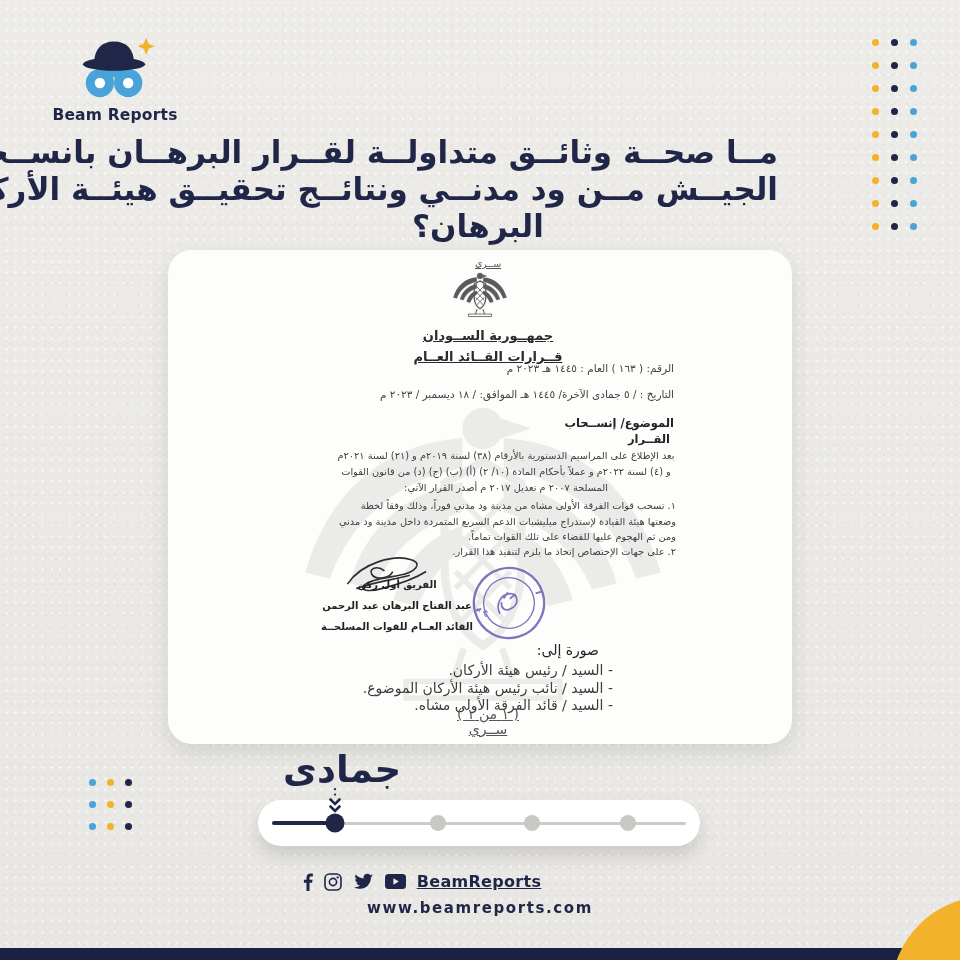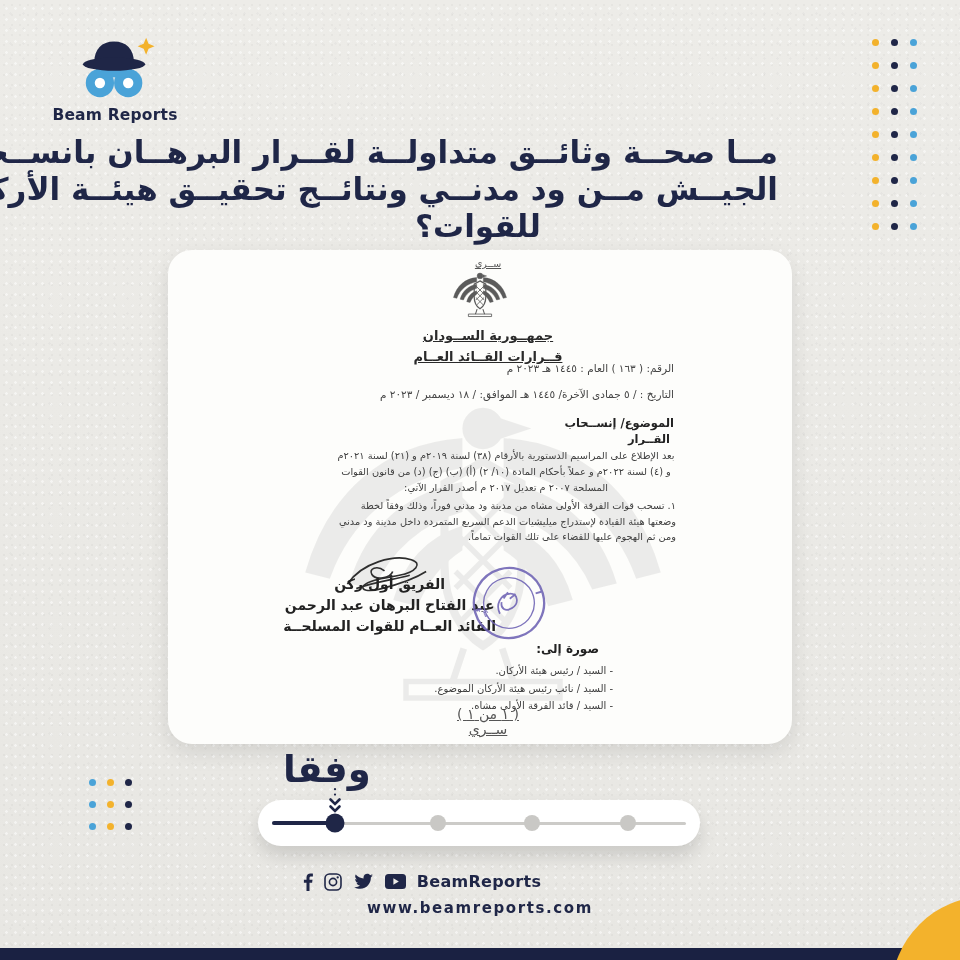--- a/index.html
+++ b/index.html
@@ -28,38 +28,38 @@
     border-radius:24px;box-shadow:0 8px 22px rgba(0,0,0,.10);direction:rtl;color:#3c3c3c;}
   .doc-card .abs{position:absolute;}
   .doc-center{left:16px;right:0;text-align:center;}
   .doc-secret{font-size:9.5px;color:#555;text-decoration:underline;letter-spacing:1px;}
   .doc-h{font-weight:700;color:#2a2a2a;font-size:13px;text-decoration:underline;}
   .doc-meta{right:118px;text-align:right;font-size:10.5px;color:#444;width:430px;}
   .doc-meta div{height:26px;white-space:nowrap;}
   .doc-bold{font-weight:700;color:#222;font-size:11.5px;}
   .doc-par{right:116px;width:340px;font-size:9.8px;line-height:16px;text-align:center;color:#3d3d3d;}
   .doc-item{right:116px;width:344px;font-size:9.8px;line-height:15.5px;text-align:right;color:#3d3d3d;}
-  .sig-block{right:296px;text-align:center;font-weight:700;color:#222;font-size:14px;line-height:21px;white-space:nowrap;}
-  .copy-head{font-weight:700;color:#222;font-size:12px;}
-  .copy-list{font-size:10px;line-height:17.5px;text-align:right;color:#3d3d3d;white-space:nowrap;}
+  .sig-block{right:319px;text-align:center;font-weight:700;color:#222;font-size:10px;line-height:21px;white-space:nowrap;}
+  .copy-head{font-weight:400;color:#222;font-size:14px;}
+  .copy-list{font-size:14px;line-height:17.5px;text-align:right;color:#3d3d3d;white-space:nowrap;}
   .doc-foot{font-size:14px;color:#555;text-decoration:underline;}
   .watermark{opacity:.10;}
   .stampw{transform:rotate(-16deg);opacity:.88;}
   
   .verdict-label{position:absolute;left:283px;top:748px;color:#1f2647;font-weight:700;font-size:37px;direction:rtl;}
   .verdict-arrow{position:absolute;left:328px;top:787px;z-index:3;}
   .slider{position:absolute;left:258px;top:800px;width:442px;height:46px;background:#fff;border-radius:23px;
     box-shadow:0 10px 18px rgba(0,0,0,.13);z-index:2;}
   .slider .track{position:absolute;left:14px;right:14px;top:21.5px;height:3px;background:#cccbc8;border-radius:2px;}
   .slider .track-active{position:absolute;left:14px;width:64px;top:21px;height:4px;background:#1f2647;border-radius:2px;}
   .sdot{position:absolute;border-radius:50%;transform:translate(-50%,-50%);top:23px;}
   .sdot.active{width:19px;height:19px;background:#1f2647;}
   .sdot.idle{width:16px;height:16px;background:#c9c8c5;}
   
-  .social-row{position:absolute;left:0;top:872px;width:844px;display:flex;justify-content:center;align-items:center;gap:11px;color:#1f2647;}
+  .social-row{position:absolute;left:0;top:872px;width:844px;display:flex;justify-content:center;align-items:center;gap:11px;color:#1f2647;text-decoration:underline;}
   .social-row svg{display:block;}
   .social-handle{font-size:16px;font-weight:700;letter-spacing:.3px;}
   .website{position:absolute;left:0;top:899px;width:960px;text-align:center;color:#1f2647;
     font-size:15px;font-weight:700;letter-spacing:1.6px;}
   .bottom-bar{position:absolute;left:0;top:948px;width:960px;height:12px;background:#1a2142;}
   .yellow-circle{position:absolute;left:891px;top:896px;width:194px;height:194px;border-radius:50%;background:#f3b22c;}
 </style>
 </head>
 <body>
 
@@ -137,21 +137,21 @@
       <span style="background: rgb(243, 178, 44);"></span>
       <span style="background: rgb(31, 38, 71);"></span>
       <span style="background: rgb(74, 163, 216);"></span>
       <span style="background: rgb(243, 178, 44);"></span>
       <span style="background: rgb(31, 38, 71);"></span>
     </div>
 
   <h1 class="headline">
     <span>مــا صحــة وثائــق متداولــة لقــرار البرهــان بانســحاب</span>
     <span>الجيــش مــن ود مدنــي ونتائــج تحقيــق هيئــة الأركان عن</span>
-    <span>للقوات؟</span>
+    <span>البرهان؟</span>
   </h1>
 
   <section class="doc-card">
     <svg class="abs watermark" style="left:120px;top:140px" width="390" height="330" viewBox="0 0 140 120">
         <use href="#sudan-emblem"></use>
       </svg>
 
     <div class="abs doc-center doc-secret" style="top:8px">ســري</div>
 
     <svg class="abs" style="left:283px;top:20px" width="58" height="50" viewBox="0 0 140 120">
@@ -165,20 +165,21 @@
       <div>الرقم: ( ١٦٣ ) العام : ١٤٤٥ هـ ٢٠٢٣ م</div>
       <div>التاريخ : / ٥ جمادى الآخرة/ ١٤٤٥ هـ الموافق: / ١٨ ديسمبر / ٢٠٢٣ م</div>
     </div>
 
     <div class="abs doc-bold" style="right:118px;top:166px">الموضوع/ إنســحاب</div>
     <div class="abs doc-bold" style="right:122px;top:182px">القــرار</div>
 
     <div class="abs doc-par" style="top:198px">بعد الإطلاع على المراسيم الدستورية بالأرقام (٣٨) لسنة ٢٠١٩م و (٢١) لسنة ٢٠٢١م و (٤) لسنة ٢٠٢٢م و عملاً بأحكام المادة (١٠/ ٢) (أ) (ب) (ج) (د) من قانون القوات المسلحة ٢٠٠٧ م تعديل ٢٠١٧ م أصدر القرار الآتي:</div>
 
     <div class="abs doc-item" style="top:248px">١. تسحب قوات الفرقة الأولى مشاه من مدينة ود مدني فوراً، وذلك وفقاً لخطة وضعتها هيئة القيادة لإستدراج ميليشيات الدعم السريع المتمردة داخل مدينة ود مدني ومن ثم الهجوم عليها للقضاء على تلك القوات تماماً.</div>
+    <div class="abs doc-item" style="top:294px">٢. على جهات الإختصاص إتخاذ ما يلزم لتنفيذ هذا القرار.</div>
 
     <svg class="abs" style="left:172px;top:300px" width="92" height="52" viewBox="0 0 120 70">
       <g stroke="#2e2e2e" stroke-width="2.2" fill="none">
         <path d="M8 46 C28 16 72 6 94 13 C110 18 100 30 78 34 C58 38 38 40 30 48 C25 54 36 57 54 52 C78 46 100 38 114 29"></path>
         <path d="M58 28 C48 20 36 25 41 33 C46 41 66 38 69 29"></path>
         <path d="M20 52 C40 44 70 40 92 34"></path>
       </g>
     </svg>
 
     <div class="abs sig-block" style="top:324px">
@@ -210,21 +211,21 @@
     <div class="abs copy-list" style="right:179px;top:412px">
       <div>- السيد / رئيس هيئة الأركان.</div>
       <div>- السيد / نائب رئيس هيئة الأركان الموضوع.</div>
       <div>- السيد / قائد الفرقة الأولى مشاه.</div>
     </div>
 
     <div class="abs doc-center doc-foot" style="top:456px">( ١ من ١ )</div>
     <div class="abs doc-center doc-foot" style="top:471px">ســري</div>
   </section>
 
-  <div class="verdict-label">وفقا</div>
+  <div class="verdict-label">جمادى</div>
   <svg class="verdict-arrow" width="14" height="28" viewBox="0 0 14 28">
     <g stroke="#1f2647" fill="none" stroke-width="2.6" stroke-linecap="round">
       <circle cx="7" cy="2.2" r="1.1" fill="#1f2647" stroke="none"></circle>
       <circle cx="7" cy="7.6" r="1.1" fill="#1f2647" stroke="none"></circle>
       <polyline points="2.5,12.5 7,17 11.5,12.5"></polyline>
       <polyline points="2.5,19.5 7,24 11.5,19.5"></polyline>
     </g>
   </svg>
 
   <div class="slider">

